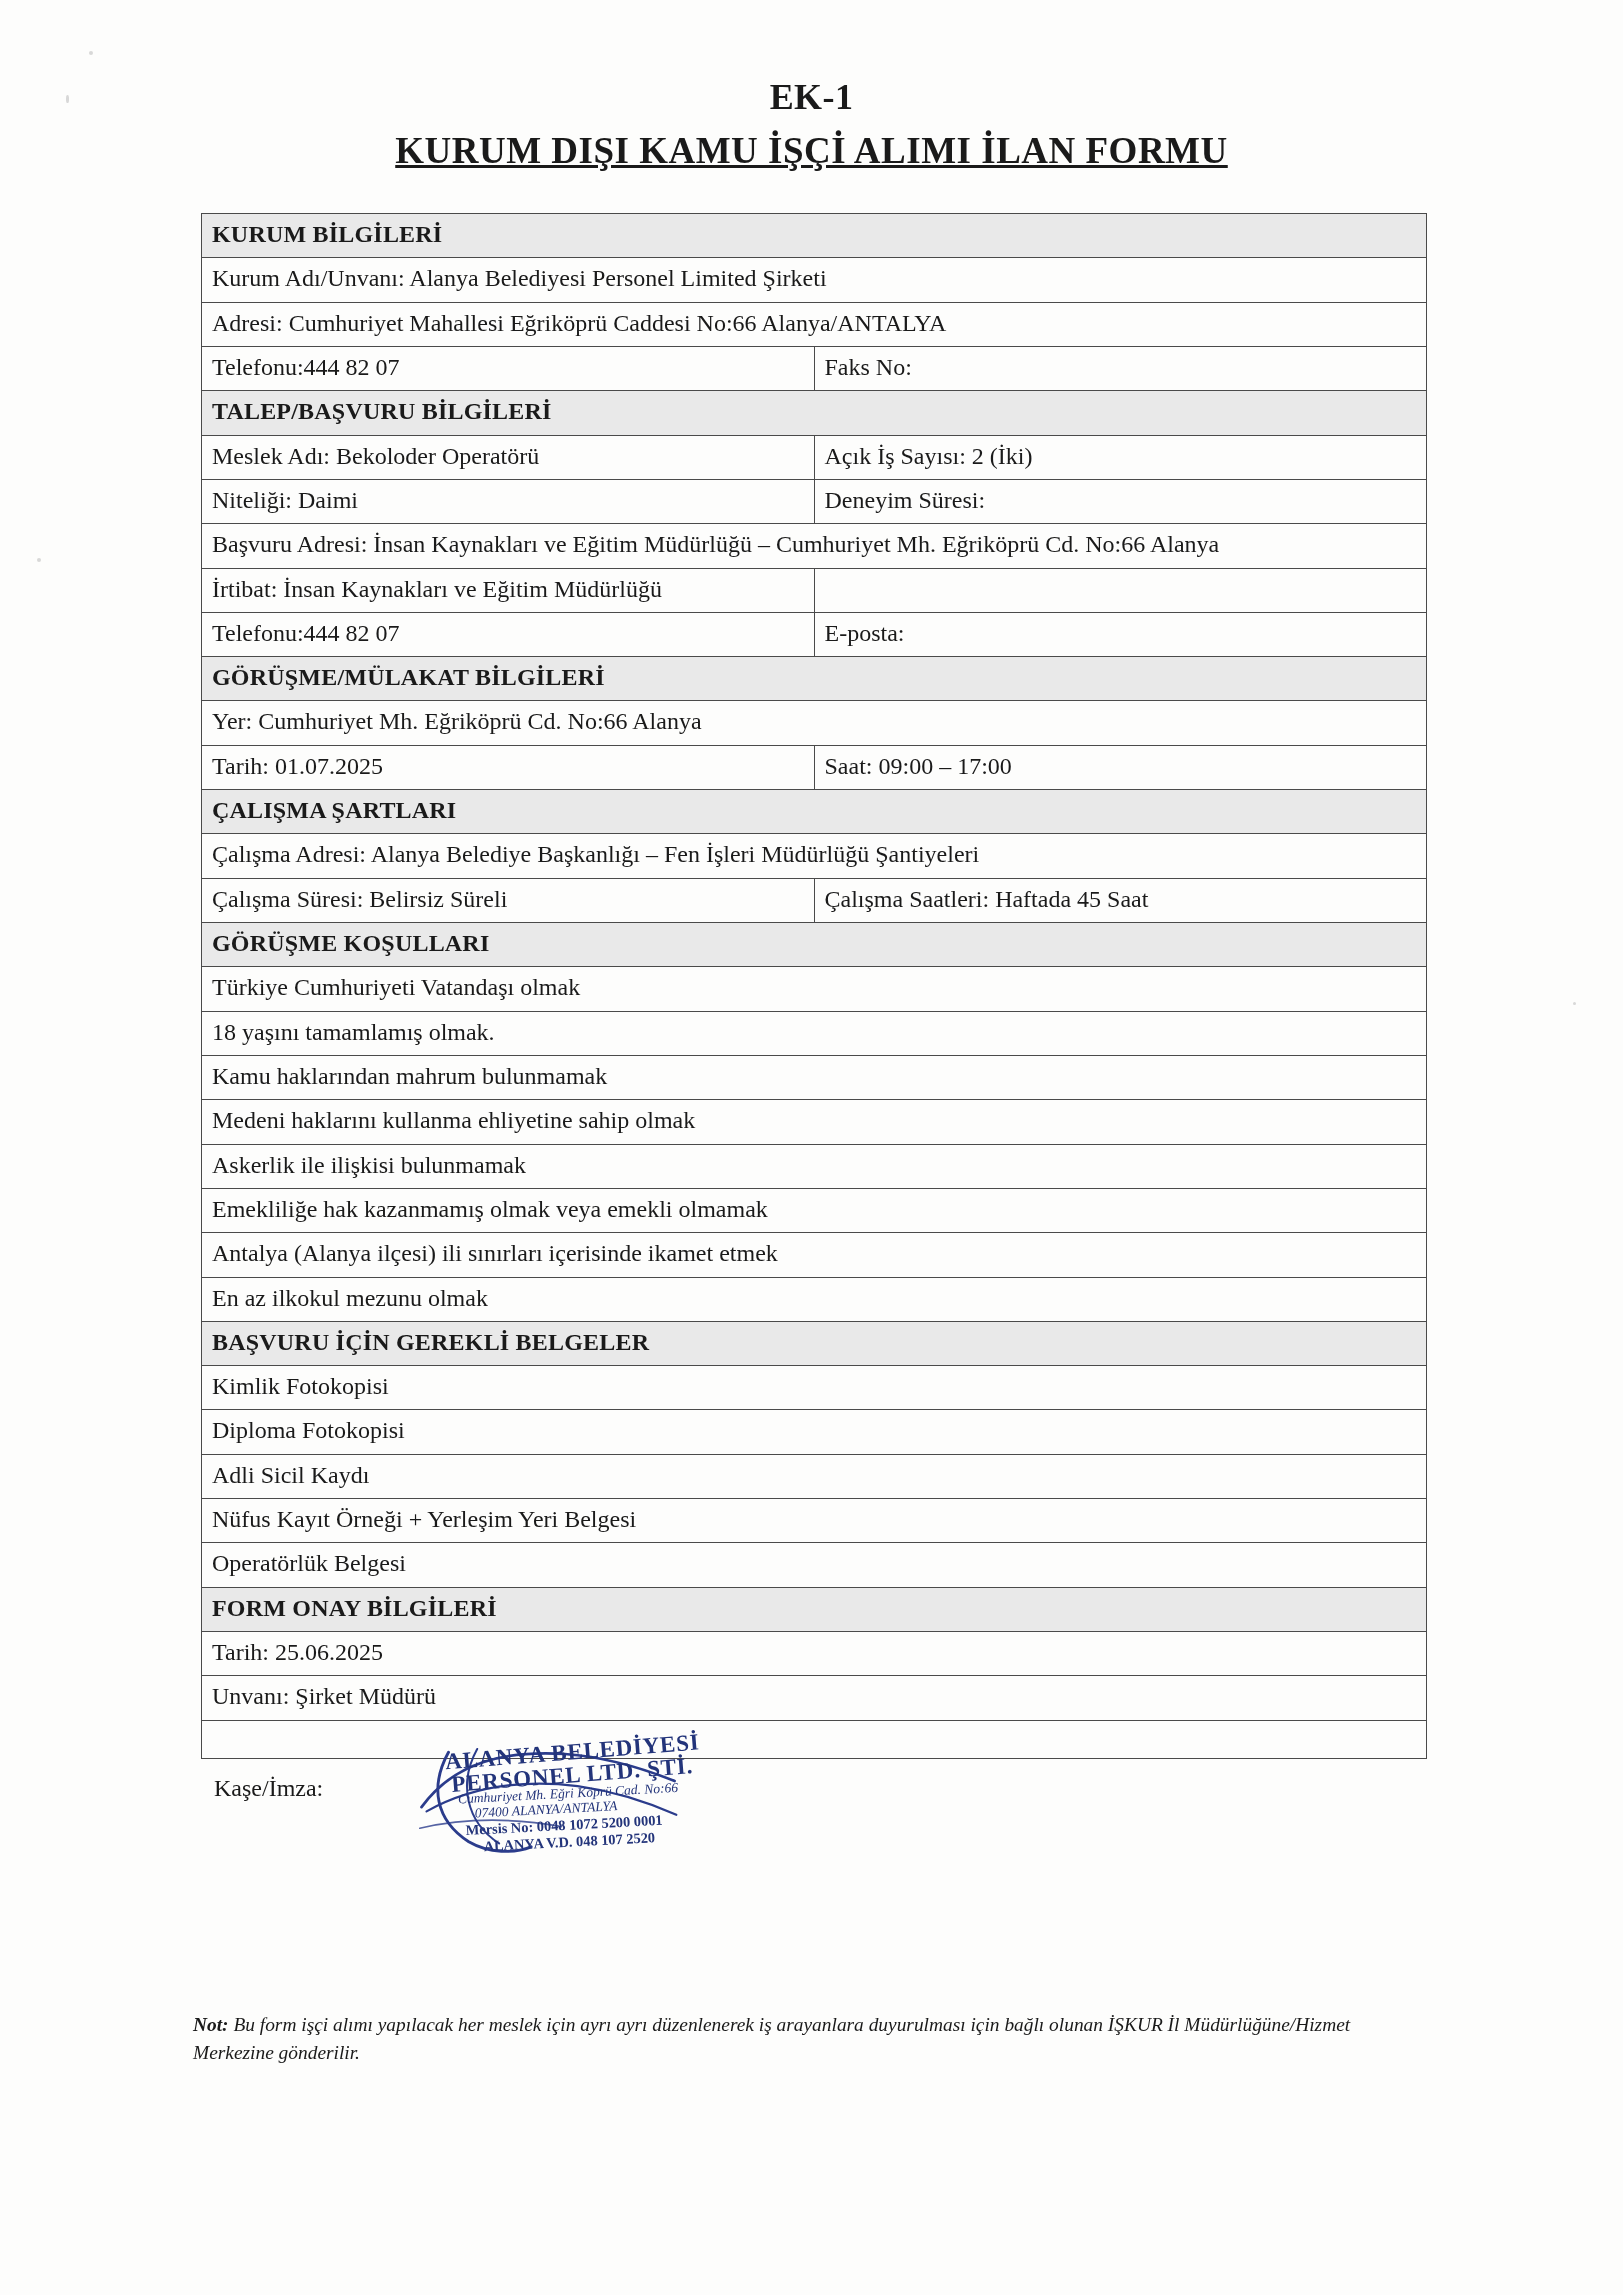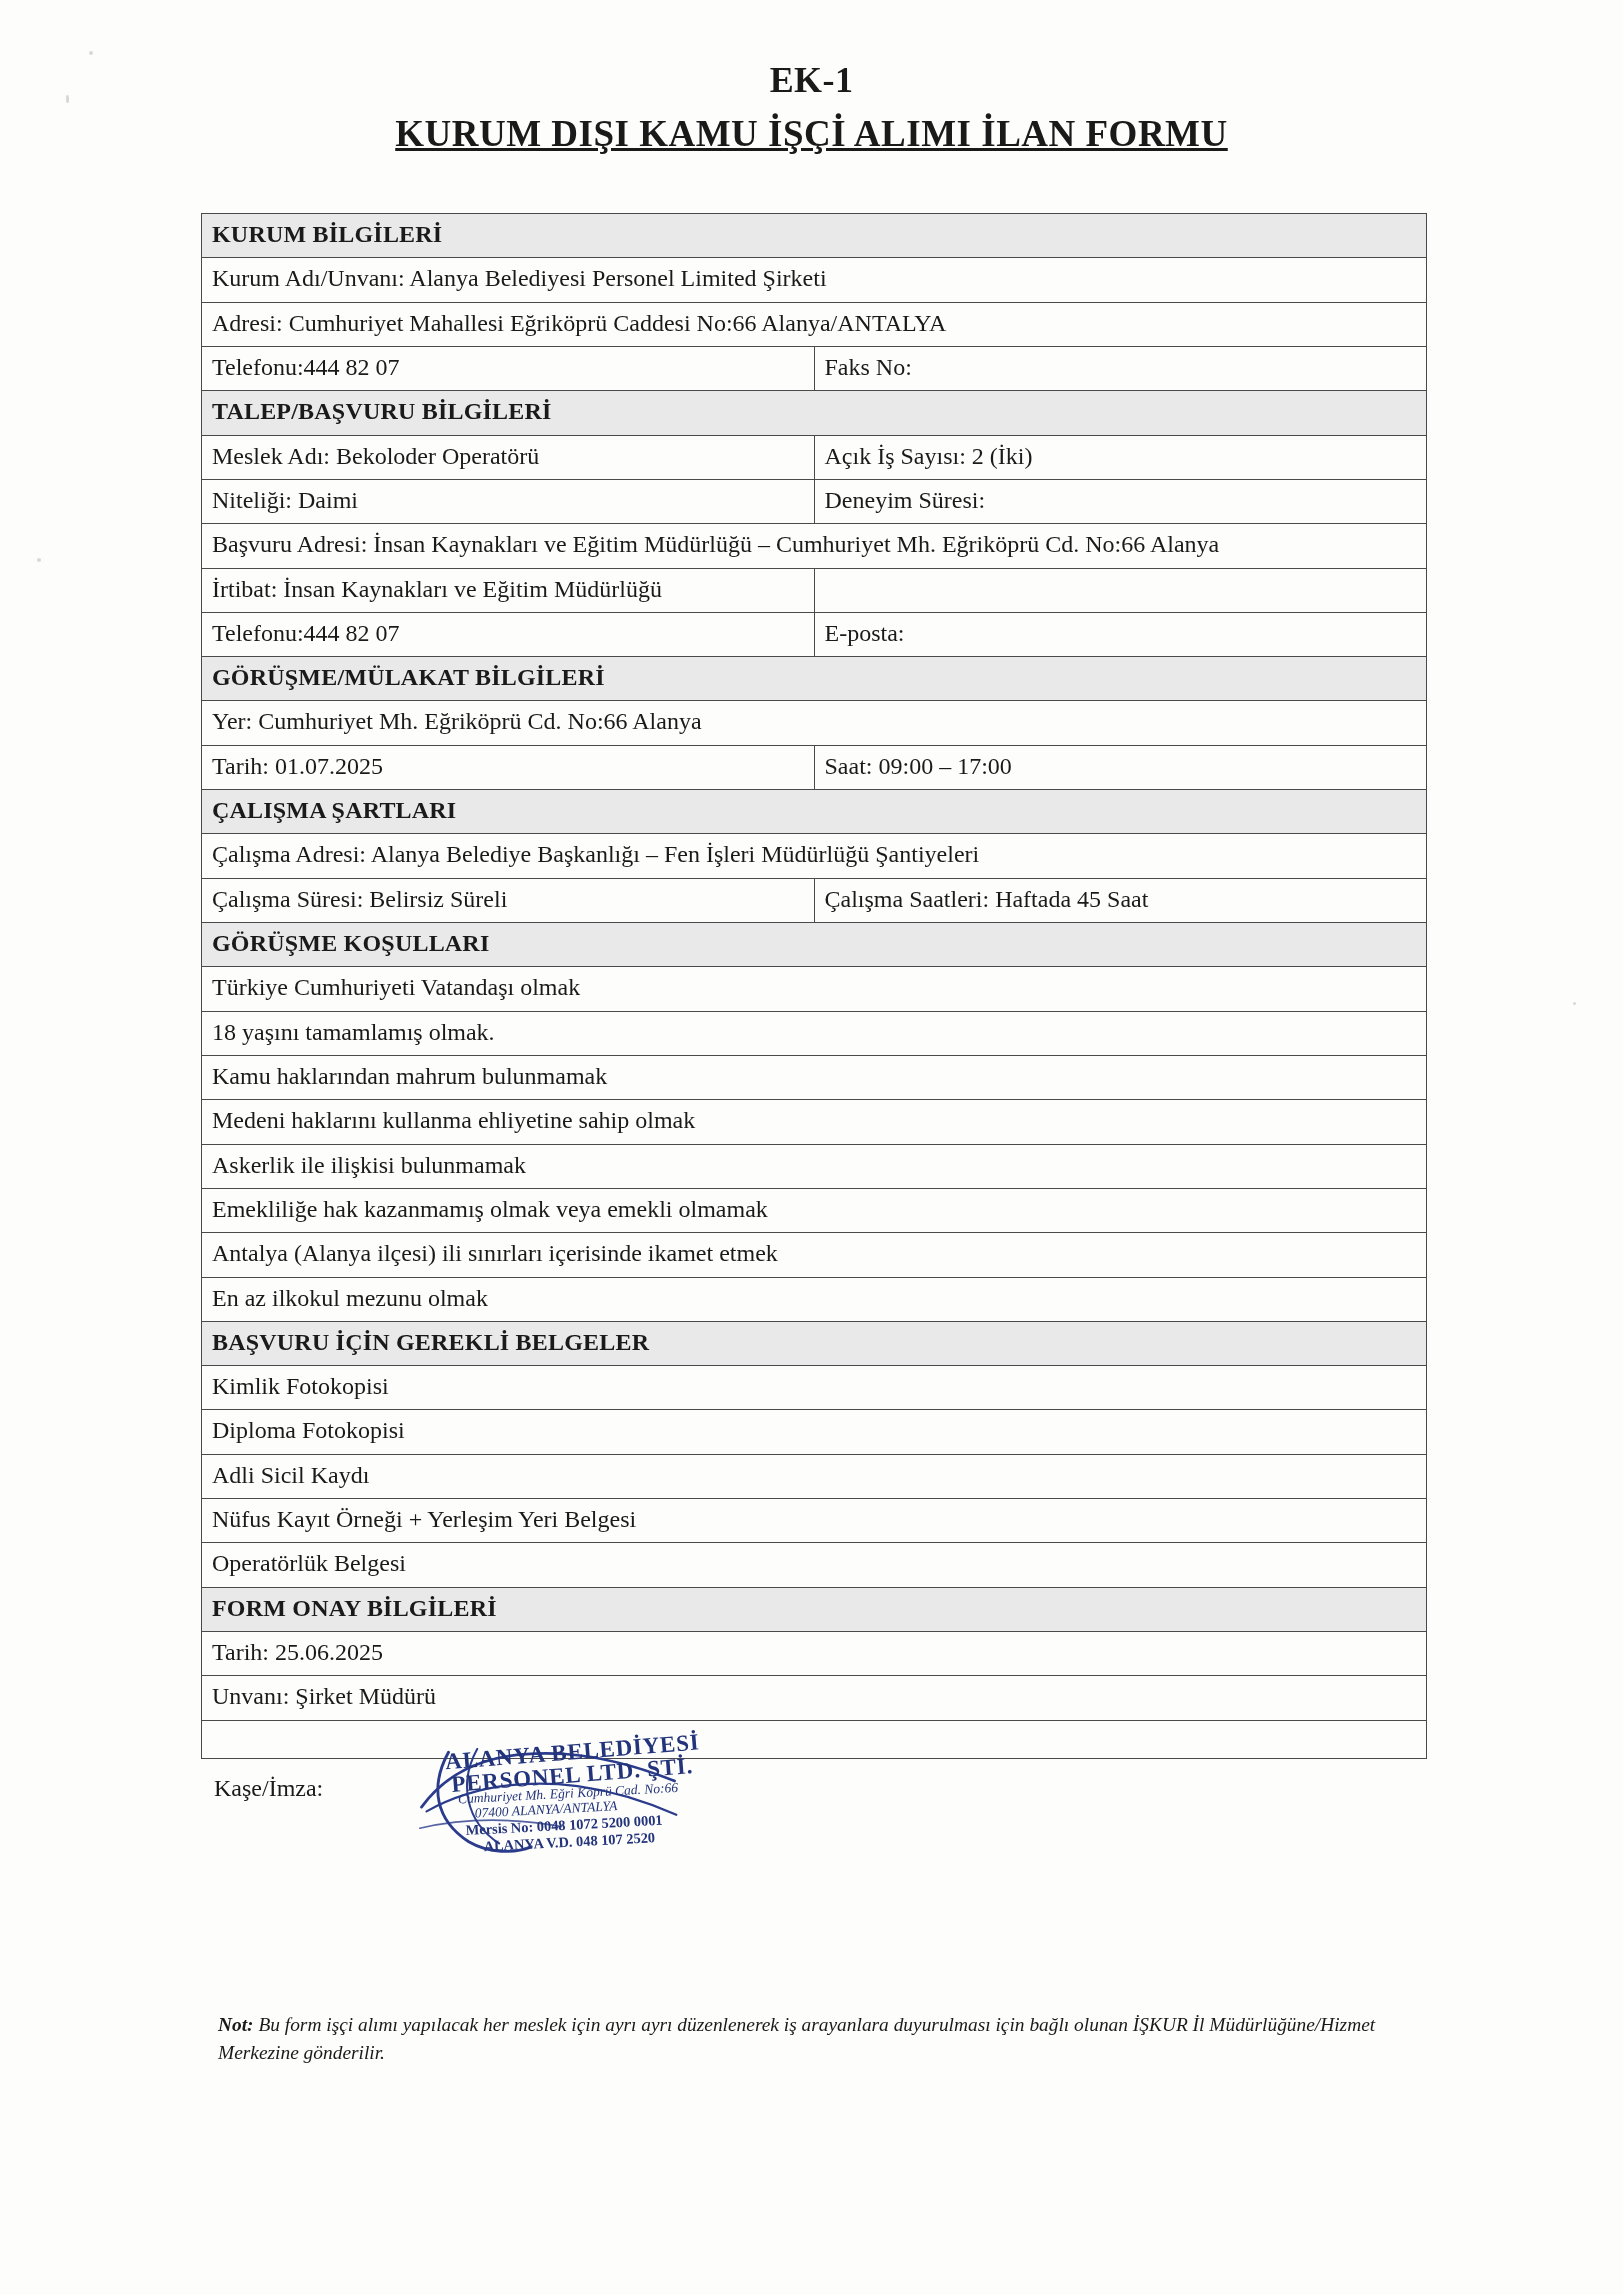--- a/index.html
+++ b/index.html
@@ -24,21 +24,21 @@
   }
   
   .speck {
     position: absolute;
     background: #b9b9b9;
     border-radius: 50%;
     opacity: .55;
   }
   .title-block {
     text-align: center;
-    padding-top: 59px;
+    padding-top: 76px;
   }
   .title-main {
     font-size: 36px;
     font-weight: bold;
     letter-spacing: 0.4px;
     font-family: "Liberation Serif", serif;
   }
   .title-sub {
     font-size: 37px;
     font-weight: bold;
@@ -142,21 +142,21 @@
   .signature {
     position: absolute;
     left: 194px;
     top: 6.8px;
     width: 321px;
     height: 135px;
     pointer-events: none;
   }
   .note {
     position: absolute;
-    left: 218px;
+    left: 193px;
     top: 2011px;
     width: 1234px;
     font-size: 19.4px;
     font-style: italic;
     line-height: 1.45;
     font-family: "Liberation Serif", serif;
   }
   .note b { font-style: italic; }
 </style>
 </head>

